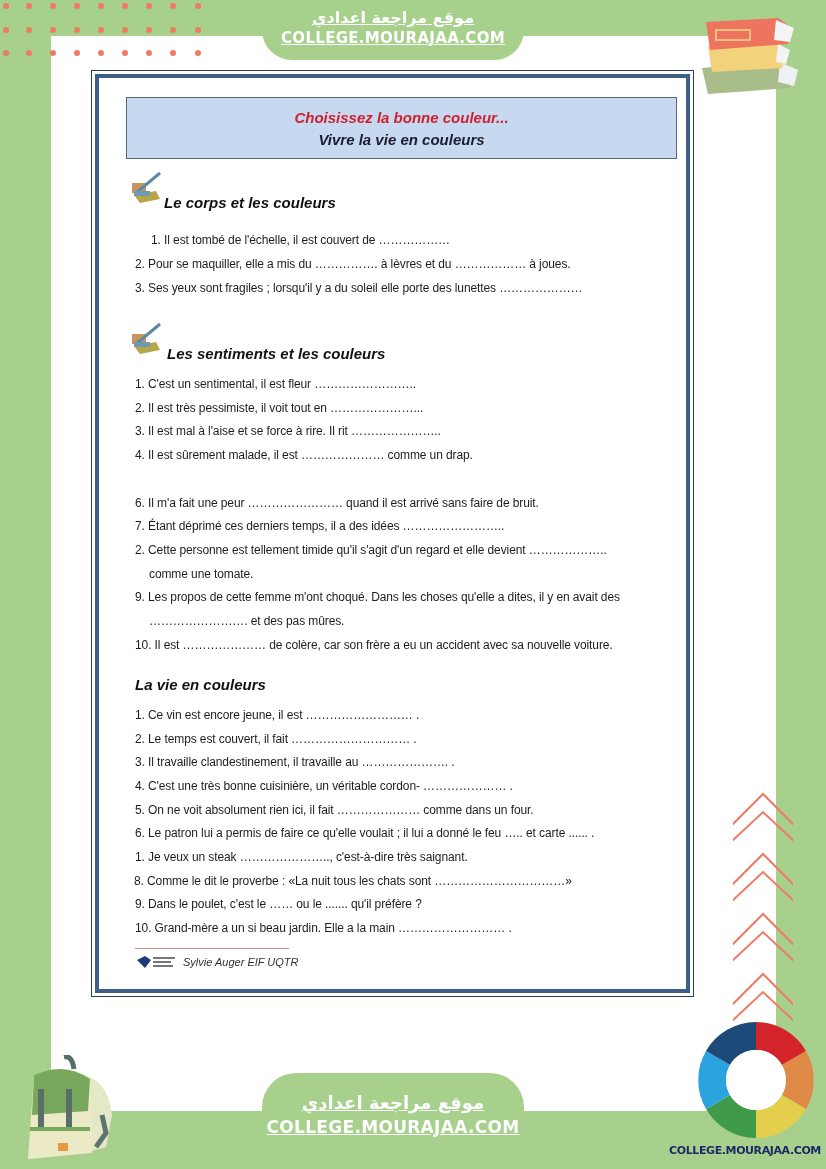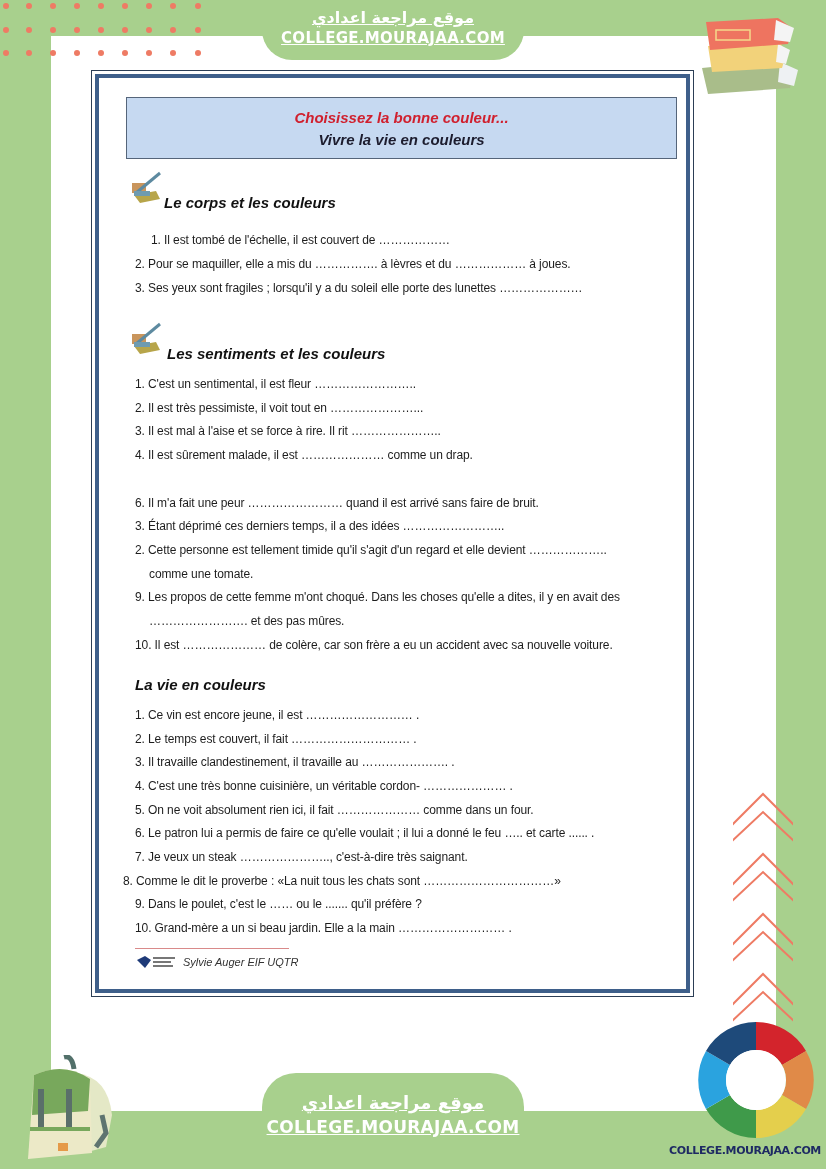--- a/index.html
+++ b/index.html
@@ -138,36 +138,36 @@
       <path d="M4 24 L26 20 L30 28 L10 32 Z" fill="#b7a54a"></path>
       <path d="M6 22 L30 2" stroke="#5d8aa0" stroke-width="3"></path>
       <rect x="4" y="20" width="16" height="5" fill="#6f9bb0"></rect>
     </svg>
     <div class="section-head" style="left:68px;top:267px;">Les sentiments et les couleurs</div>
     <div class="item" style="left:36px;top:299px;">1. C'est un sentimental, il est fleur ……………………..</div>
     <div class="item" style="left:36px;top:323px;">2. Il est très pessimiste, il voit tout en …………………...</div>
     <div class="item" style="left:36px;top:346px;">3. Il est mal à l'aise et se force à rire. Il rit …………………..</div>
     <div class="item" style="left:36px;top:370px;">4. Il est sûrement malade, il est ………………… comme un drap.</div>
     <div class="item" style="left:36px;top:418px;">6. Il m'a fait une peur …………………… quand il est arrivé sans faire de bruit.</div>
-    <div class="item" style="left:36px;top:441px;">3. Étant déprimé ces derniers temps, il a des idées ……………………..</div>
+    <div class="item" style="left:36px;top:441px;">7. Étant déprimé ces derniers temps, il a des idées ……………………..</div>
     <div class="item" style="left:36px;top:465px;">2. Cette personne est tellement timide qu'il s'agit d'un regard et elle devient ………………..</div>
     <div class="item" style="left:50px;top:489px;">comme une tomate.</div>
     <div class="item" style="left:36px;top:512px;">9. Les propos de cette femme m'ont choqué. Dans les choses qu'elle a dites, il y en avait des</div>
     <div class="item" style="left:50px;top:536px;">……………………. et des pas mûres.</div>
     <div class="item" style="left:36px;top:560px;">10. Il est ………………… de colère, car son frère a eu un accident avec sa nouvelle voiture.</div>
 
     <div class="section-head" style="left:36px;top:598px;">La vie en couleurs</div>
     <div class="item" style="left:36px;top:630px;">1. Ce vin est encore jeune, il est ……………………… .</div>
     <div class="item" style="left:36px;top:654px;">2. Le temps est couvert, il fait ………………………… .</div>
     <div class="item" style="left:36px;top:677px;">3. Il travaille clandestinement, il travaille au …………………. .</div>
     <div class="item" style="left:36px;top:701px;">4. C'est une très bonne cuisinière, un véritable cordon- ………………… .</div>
     <div class="item" style="left:36px;top:725px;">5. On ne voit absolument rien ici, il fait ………………… comme dans un four.</div>
     <div class="item" style="left:36px;top:748px;">6. Le patron lui a permis de faire ce qu'elle voulait ; il lui a donné le feu ….. et carte ...... .</div>
-    <div class="item" style="left:36px;top:772px;">7. Je veux un steak ………………….., c'est-à-dire très saignant.</div>
-    <div class="item" style="left:24px;top:796px;text-align:right;">8. Comme le dit le proverbe : «La nuit tous les chats sont ……………………………»</div>
+    <div class="item" style="left:36px;top:772px;">1. Je veux un steak ………………….., c'est-à-dire très saignant.</div>
+    <div class="item" style="left:35px;top:796px;text-align:right;">8. Comme le dit le proverbe : «La nuit tous les chats sont ……………………………»</div>
     <div class="item" style="left:36px;top:819px;">9. Dans le poulet, c'est le …… ou le ....... qu'il préfère ?</div>
     <div class="item" style="left:36px;top:843px;">10. Grand-mère a un si beau jardin. Elle a la main ……………………… .</div>
 
     <div id="footer-line"></div>
     <svg id="footer-logo" viewBox="0 0 44 18">
       <path d="M2 6 L10 2 L16 6 L10 14 Z" fill="#1e3a78"></path>
       <rect x="18" y="3" width="22" height="2" fill="#777"></rect>
       <rect x="18" y="7" width="18" height="2" fill="#777"></rect>
       <rect x="18" y="11" width="20" height="2" fill="#777"></rect>
     </svg>

